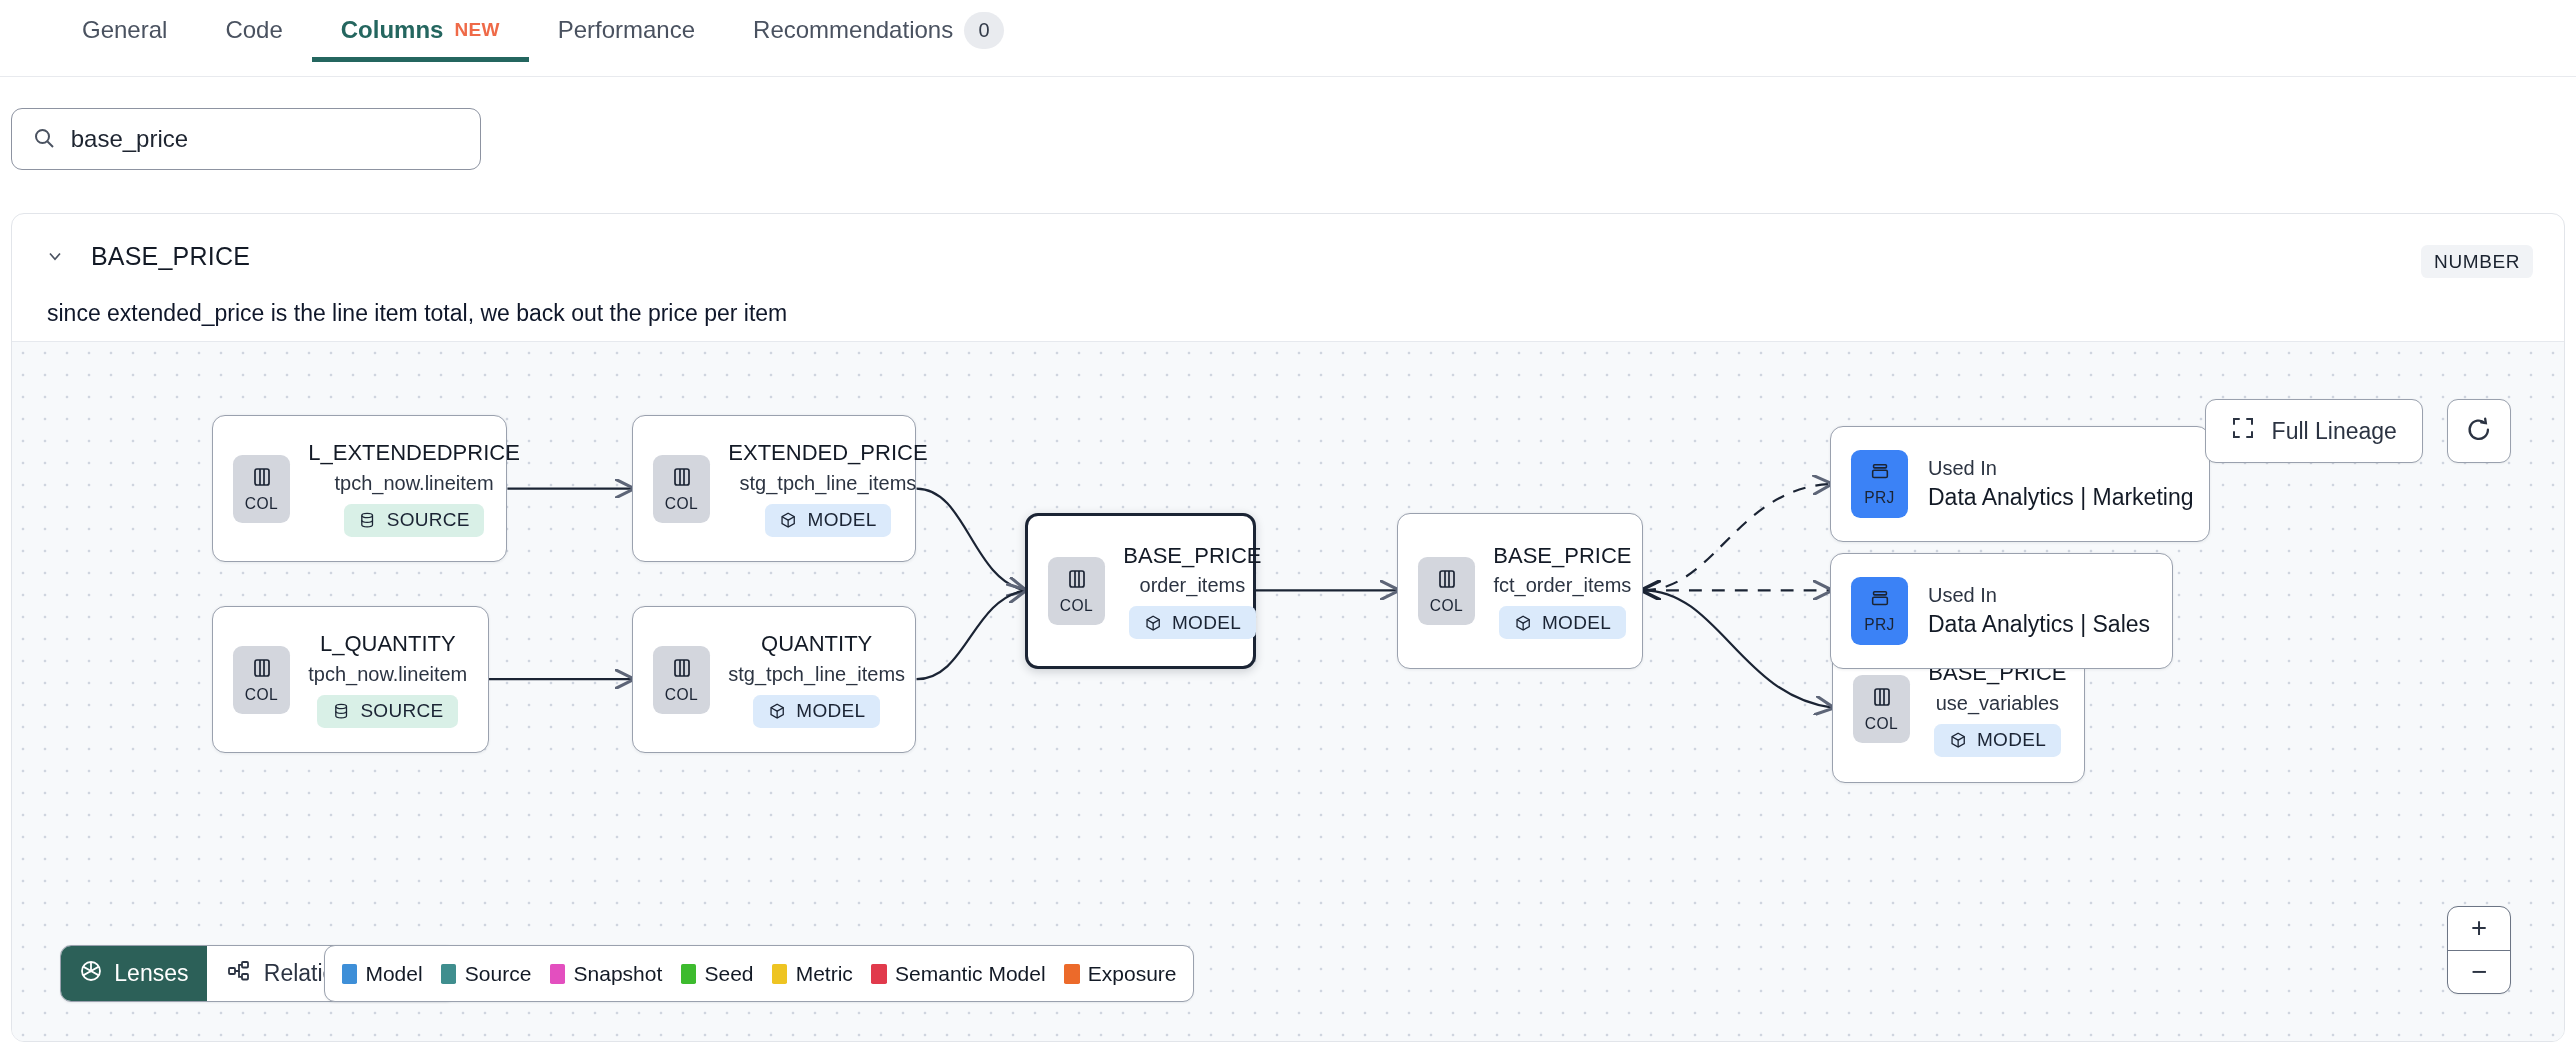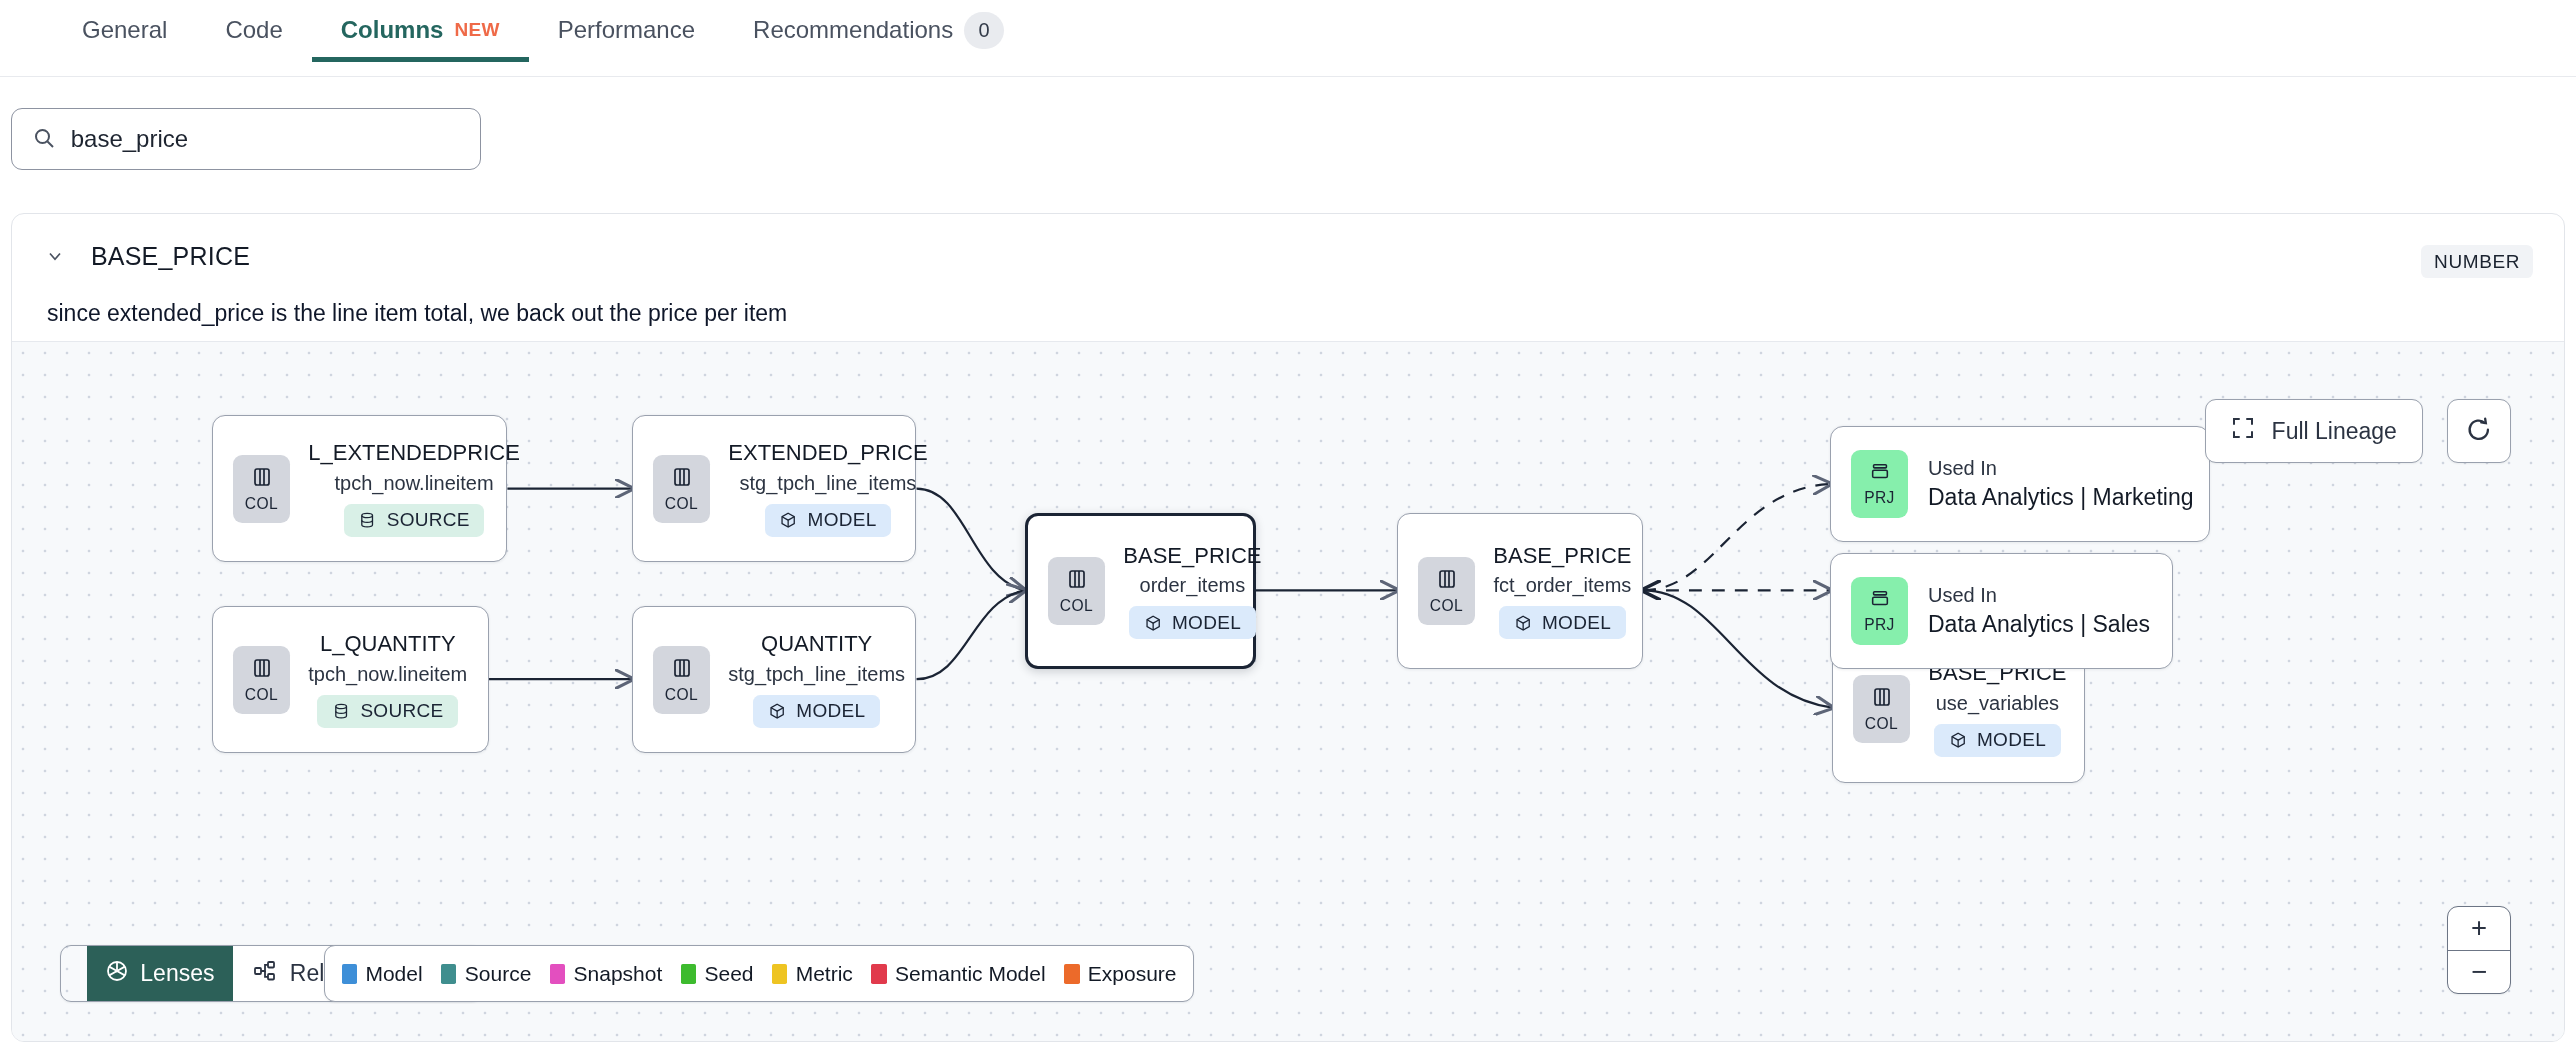--- a/index.html
+++ b/index.html
@@ -120,21 +120,21 @@
     box-shadow: 0 2.8px 9.2px rgba(20,26,40,.18);
   }
   .badgeicon {
     width: 57px; height: 68px; flex: 0 0 57px;
     background: #d3d6dd; border-radius: 9.2px;
     margin-left: 20px;
     display: flex; flex-direction: column;
     align-items: center; justify-content: center; gap: 6px;
     color: #1b2434;
   }
-  .badgeicon.prj { background: #86efac; }
+  .badgeicon.prj { background: #3b82f6; }
   .badgeicon .lbl { font-size: 15.6px; letter-spacing: 0.4px; }
   .nbody { margin-left: 18.3px; display: flex; flex-direction: column; gap: 5.5px; }
   .ntitle { font-size: 22px; color: #131a26; text-align: center; }
   .nsub   { font-size: 20px; color: #2c3442; text-align: center; }
   .ntag {
     margin-top: 3.7px;
     align-self: center;
     display: inline-flex; align-items: center; gap: 10px;
     font-size: 19px; color: #1b2434;
     padding: 5.5px 14.7px; border-radius: 7.3px;
@@ -173,21 +173,21 @@
   .lensgroup {
     position: absolute; left: 48px; bottom: 40px;
     height: 57px; display: flex;
     border-radius: 11px; overflow: hidden;
     border: 1.8px solid #9aa1ae;
     box-shadow: 0 0.9px 1.8px rgba(20,26,40,.07);
   }
   .lensbtn {
     background: #2c6058; color: #fff;
     display: flex; align-items: center; gap: 11px;
-    padding: 0 18.3px; font-size: 23px; cursor: pointer; margin-left: 26px;
+    padding: 0 18.3px; font-size: 23px; cursor: pointer;
   }
   .relbtn {
     background: #fff; color: #2b3342;
     display: flex; align-items: center; gap: 13px;
     padding: 0 20px; font-size: 23px; cursor: pointer;
   }
   .legend {
     position: absolute; left: 312px; bottom: 40px;
     height: 57px;
     background: #fff; border: 1.8px solid #9aa1ae; border-radius: 11px;

